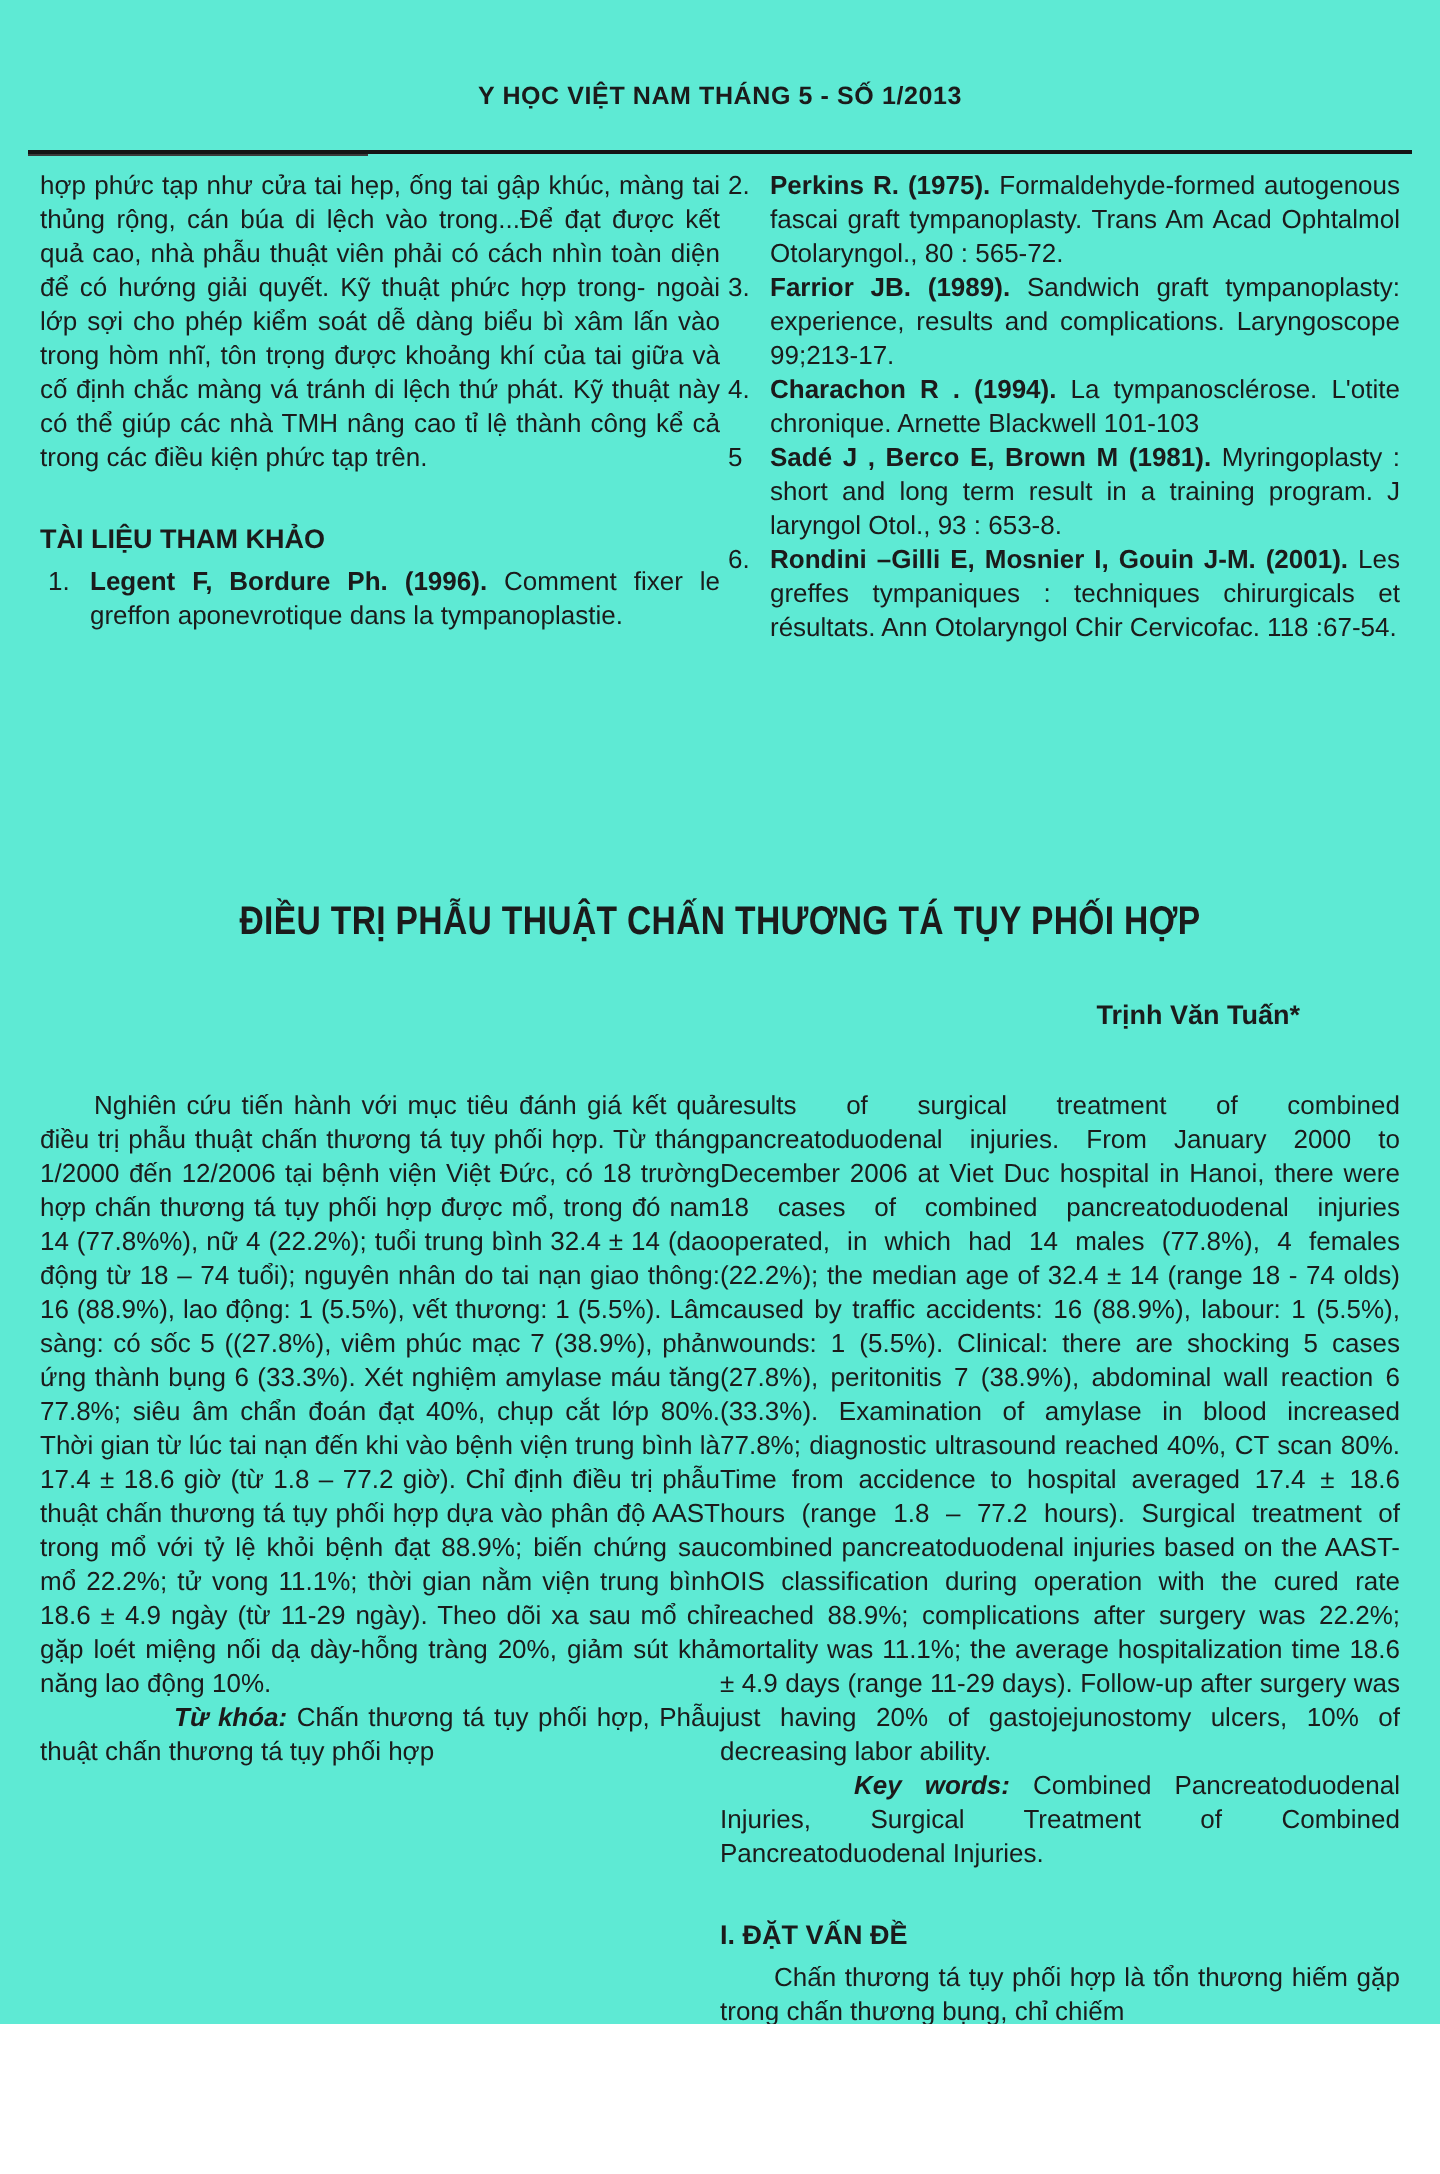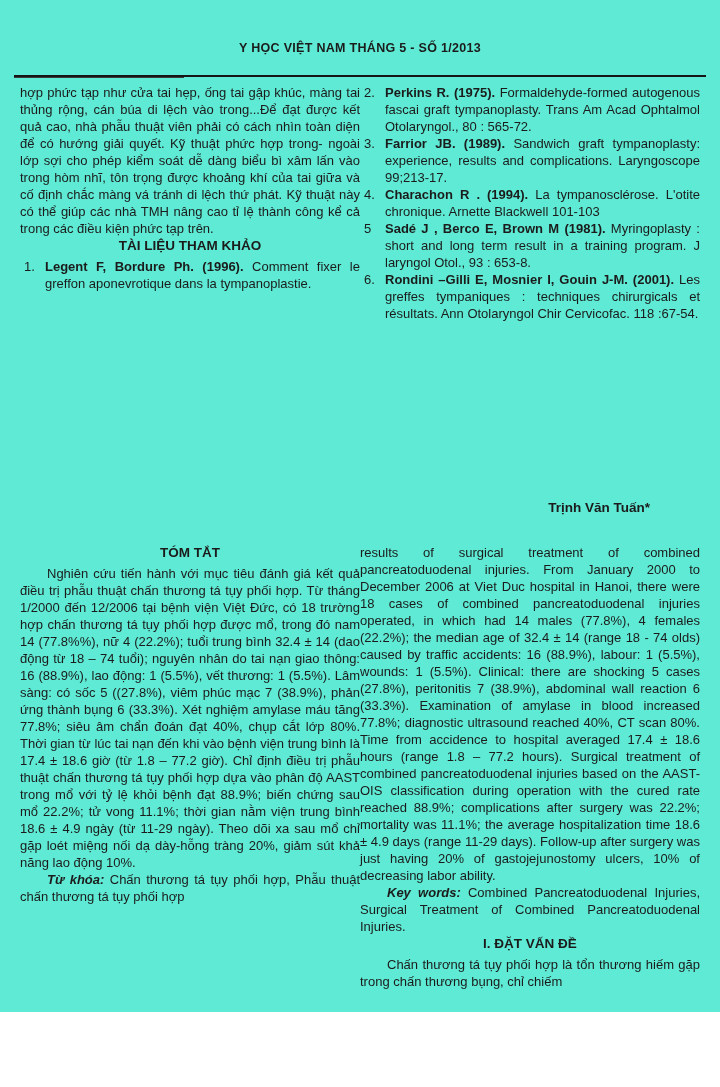--- a/index.html
+++ b/index.html
@@ -24,42 +24,42 @@
   .row{left:20px;width:680px;display:flex;}
   .col{flex:1 1 0;min-width:0;text-align:justify;}
   .row1{top:84px;}
   .row2{top:544px;}
 
   p{margin:0;}
   .indent{text-indent:27px;}
 
   h3.sec{
     font-size:13.5px;font-weight:bold;
-    margin:0 0 3px 0;text-align:center;line-height:18px;
+    margin:24px 0 3px 0;text-align:left;line-height:18px;
   }
   h3.first{margin-top:0;}
 
   .ref{position:relative;padding-left:25px;}
   .ref-num{position:absolute;left:4px;top:0;}
   .ref b{font-weight:bold;}
 
   .article-title{
     top:449px;left:0;width:100%;text-align:center;
     font-size:20px;font-weight:bold;line-height:24px;white-space:nowrap;
   }
   .article-title .squeeze{display:inline-block;transform:scaleX(.84);transform-origin:center;letter-spacing:.2px;}
   .article-author{
     top:499px;right:70px;
     font-weight:bold;font-size:13.5px;
   }
 
   .summary-subtitle{
     text-align:center;font-weight:bold;margin:1px 8px 1px 8px;line-height:17.5px;
   }
-  .kw-label{font-weight:bold;font-style:italic;}
+  .kw-label{font-weight:bold;font-style:italic;margin-left:40px;}
 
   .footnote-rule{top:1026px;left:16px;width:341px;height:2px;background:#161616;}
   .footer-affil{top:1032px;left:22px;font-style:italic;font-size:12.5px;line-height:16px;}
   .footer-review{top:1048px;left:22px;font-size:14px;line-height:16px;}
   .footer-review .lbl{font-weight:bold;font-style:italic;}
   .footer-review .nm{font-weight:bold;}
   .page-number{top:1051px;right:26px;font-size:13px;}
 </style>
 </head>
 <body>
@@ -95,25 +95,27 @@
         <span class="ref-num">5</span>
         <b>Sadé J , Berco E, Brown M (1981).</b><span> Myringoplasty : short and long term result in a training program. J laryngol Otol., 93 : 653-8.</span>
       </div>
       <div class="ref">
         <span class="ref-num">6.</span>
         <b>Rondini –Gilli E, Mosnier I, Gouin J-M. (2001).</b><span> Les greffes tympaniques : techniques chirurgicals et résultats. Ann Otolaryngol Chir Cervicofac. 118 :67-54.</span>
       </div>
     </div>
   </div>
 
+  <div class="abs article-title">
+    <span class="squeeze">ĐIỀU TRỊ PHẪU THUẬT CHẤN THƯƠNG TÁ TỤY PHỐI HỢP</span>
+  </div>
   <div class="abs article-author">Trịnh Văn Tuấn*</div>
 
   <div class="abs row row2">
     <div class="col">
-      <h3 class="sec first">TÓM TẮT</h3>
       <p class="indent">Nghiên cứu tiến hành với mục tiêu đánh giá kết quả điều trị phẫu thuật chấn thương tá tụy phối hợp. Từ tháng 1/2000 đến 12/2006 tại bệnh viện Việt Đức, có 18 trường hợp chấn thương tá tụy phối hợp được mổ, trong đó nam 14 (77.8%%), nữ 4 (22.2%); tuổi trung bình 32.4 ± 14 (dao động từ 18 – 74 tuổi); nguyên nhân do tai nạn giao thông: 16 (88.9%), lao động: 1 (5.5%), vết thương: 1 (5.5%). Lâm sàng: có sốc 5 ((27.8%), viêm phúc mạc 7 (38.9%), phản ứng thành bụng 6 (33.3%). Xét nghiệm amylase máu tăng 77.8%; siêu âm chẩn đoán đạt 40%, chụp cắt lớp 80%. Thời gian từ lúc tai nạn đến khi vào bệnh viện trung bình là 17.4 ± 18.6 giờ (từ 1.8 – 77.2 giờ). Chỉ định điều trị phẫu thuật chấn thương tá tụy phối hợp dựa vào phân độ AAST trong mổ với tỷ lệ khỏi bệnh đạt 88.9%; biến chứng sau mổ 22.2%; tử vong 11.1%; thời gian nằm viện trung bình 18.6 ± 4.9 ngày (từ 11-29 ngày). Theo dõi xa sau mổ chỉ gặp loét miệng nối dạ dày-hỗng tràng 20%, giảm sút khả năng lao động 10%.</p>
       <p class="indent"><span class="kw-label">Từ khóa:</span><span> Chấn thương tá tụy phối hợp, Phẫu thuật chấn thương tá tụy phối hợp</span></p>
     </div>
     <div class="col">
       <p>results of surgical treatment of combined pancreatoduodenal injuries. From January 2000 to December 2006 at Viet Duc hospital in Hanoi, there were 18 cases of combined pancreatoduodenal injuries operated, in which had 14 males (77.8%), 4 females (22.2%); the median age of 32.4 ± 14 (range 18 - 74 olds) caused by traffic accidents: 16 (88.9%), labour: 1 (5.5%), wounds: 1 (5.5%). Clinical: there are shocking 5 cases (27.8%), peritonitis 7 (38.9%), abdominal wall reaction 6 (33.3%). Examination of amylase in blood increased 77.8%; diagnostic ultrasound reached 40%, CT scan 80%. Time from accidence to hospital averaged 17.4 ± 18.6 hours (range 1.8 – 77.2 hours). Surgical treatment of combined pancreatoduodenal injuries based on the AAST-OIS classification during operation with the cured rate reached 88.9%; complications after surgery was 22.2%; mortality was 11.1%; the average hospitalization time 18.6 ± 4.9 days (range 11-29 days). Follow-up after surgery was just having 20% of gastojejunostomy ulcers, 10% of decreasing labor ability.</p>
       <p class="indent"><span class="kw-label">Key words:</span><span> Combined Pancreatoduodenal Injuries, Surgical Treatment of Combined Pancreatoduodenal Injuries.</span></p>
       <h3 class="sec">I. ĐẶT VẤN ĐỀ</h3>
       <p class="indent">Chấn thương tá tụy phối hợp là tổn thương hiếm gặp trong chấn thương bụng, chỉ chiếm</p>
     </div>
   </div>

